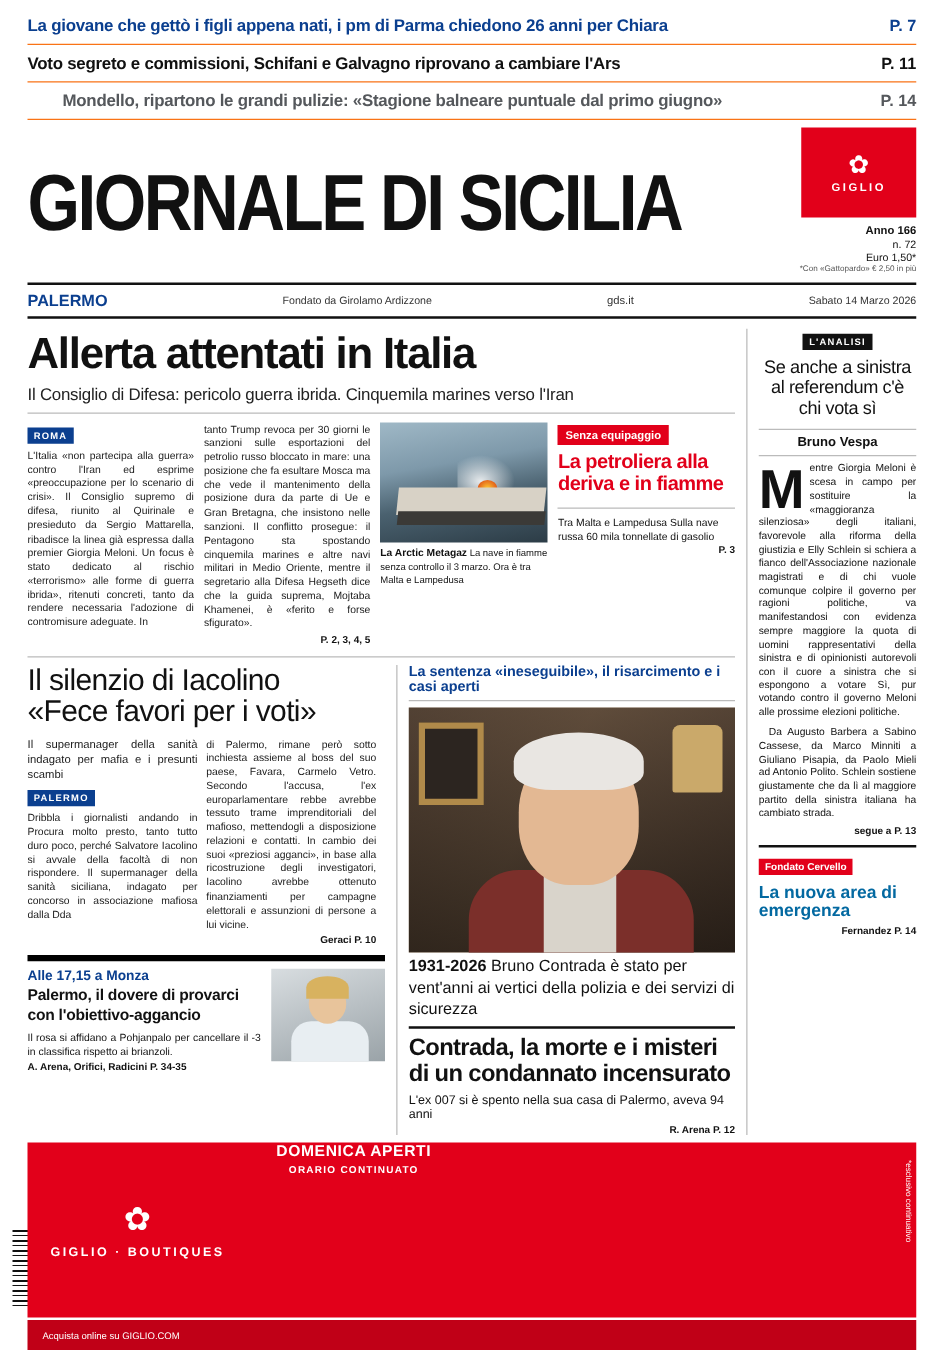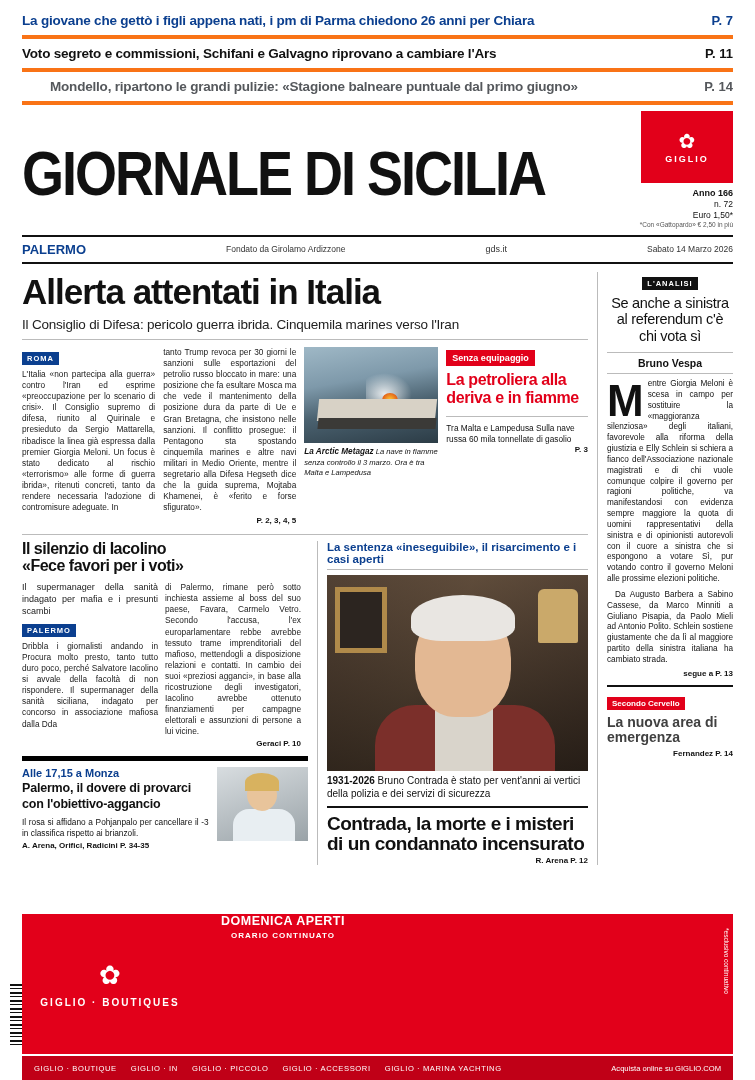--- a/index.html
+++ b/index.html
@@ -10,21 +10,21 @@
     font-family:"Liberation Sans", sans-serif;
     color:#111;
     overflow:hidden;
   }
   .page { width:755px; height:1080px; position:relative; background:#fff; }
 
   
   .teasers { padding:6px 22px 2px 22px; }
   .teaser {
     display:flex; align-items:baseline; justify-content:space-between;
-    border-bottom:4px solid #f97316;
+    border-bottom:1px solid #f97316;
     padding:7px 0 7px 0;
   }
   .teaser:first-child { border-top:none; }
   .teaser-text { font-size:13.5px; font-weight:bold; letter-spacing:-0.2px; }
   .teaser-page { font-size:13px; font-weight:bold; white-space:nowrap; padding-left:10px; }
   .t-blue .teaser-text, .t-blue .teaser-page { color:#0b3f8f; }
   .t-black .teaser-text { color:#111; }
   .t-black .teaser-page { color:#111; }
   .t-gray .teaser-text { color:#55585c;padding-left:28px; }
   .t-gray .teaser-page { color:#55585c; }
@@ -86,21 +86,21 @@
   .lead-block { display:flex; margin-top:7px; }
   .lead-col { width:149px; padding-right:8px; }
   .kicker {
     display:inline-block; background:#0b3f8f; color:#fff; font-size:7.5px;
     font-weight:bold; letter-spacing:1px; padding:2px 5px; margin-bottom:4px;
   }
   .body-text { font-size:8.3px; line-height:1.33; text-align:justify; color:#1a1a1a; }
   .refs { font-size:8px; font-weight:bold; text-align:right; margin-top:3px; }
 
   
-  .ship-col { width:150px; padding-right:8px;font-style:italic; }
+  .ship-col { width:150px; padding-right:8px; }
   .ship-photo {
     width:100%; height:96px;
     background:linear-gradient(170deg,#9fb8c6 0%, #7e99aa 35%, #4a616f 62%, #2c3c46 100%);
     position:relative; overflow:hidden;
   }
   .ship-hull { position:absolute; left:14px; bottom:22px; width:118px; height:22px; background:#d8d2c6; transform:skewX(-6deg); }
   .ship-dark { position:absolute; left:14px; bottom:14px; width:118px; height:11px; background:#3b3a37; transform:skewX(-6deg); }
   .ship-smoke { position:absolute; left:62px; bottom:40px; width:46px; height:30px; background:radial-gradient(ellipse at 40% 70%, rgba(255,255,255,.85), rgba(255,255,255,0) 70%); }
   .ship-fire { position:absolute; left:78px; bottom:36px; width:16px; height:14px; background:radial-gradient(circle,#ffcc33,#e2601a 70%, rgba(226,96,26,0)); border-radius:50%; }
   .cap { font-size:7.6px; line-height:1.3; margin-top:4px; }
@@ -110,40 +110,40 @@
   .redbox { width:150px; }
   .red-label { background:#e2001a; color:#fff; font-size:9px; font-weight:bold; padding:3px 6px; display:inline-block; }
   .red-head { color:#e2001a; font-size:16px; font-weight:bold; line-height:1.08; letter-spacing:-0.4px; margin-top:5px; }
   .red-sub { font-size:8.3px; line-height:1.35; margin-top:10px; border-top:1px solid #bbb; padding-top:6px;}
   .red-ref { font-size:8px; font-weight:bold; text-align:right; }
 
   
   .band { display:flex; margin-top:9px; border-top:1px solid #bbb; padding-top:6px; }
   .band-left { width:296px; padding-right:9px; border-right:1px solid #bbb; }
   .band-right { width:270px; padding-left:9px; }
-  .h2 { font-size:16px; font-weight:bold; line-height:1.05; letter-spacing:-0.5px; }
+  .h2 { font-size:24px; font-weight:normal; line-height:1.05; letter-spacing:-0.5px; }
   .h2 .q { display:block; }
   .two-col { display:flex; margin-top:8px; }
   .two-col .c { width:50%; padding-right:7px; }
   .geraci { font-size:8px; font-weight:bold; text-align:right; margin-top:2px; }
 
   .band-right .hdr { font-size:11.5px; font-weight:bold; color:#0b3f8f; border-bottom:1px solid #bbb; padding-bottom:4px; }
   .portrait {
     margin-top:5px; width:100%; height:196px; position:relative; overflow:hidden;
     background:linear-gradient(120deg,#6d5a48 0%, #8a7258 40%, #5b4a3c 100%);
   }
   .p-wall { position:absolute; inset:0; background:
      linear-gradient(180deg, rgba(60,45,35,.55), rgba(20,14,10,.75)); }
   .p-face { position:absolute; left:88px; top:30px; width:96px; height:112px; background:#e3b893; border-radius:48% 48% 42% 42%; }
   .p-hair { position:absolute; left:84px; top:20px; width:104px; height:46px; background:#e9e6e2; border-radius:50% 50% 30% 30%; }
   .p-body { position:absolute; left:48px; top:130px; width:180px; height:70px; background:#7b2f2a; border-radius:40px 40px 0 0; }
   .p-shirt { position:absolute; left:108px; top:134px; width:58px; height:64px; background:#d9d4cb; }
   .p-frame { position:absolute; left:8px; top:12px; width:52px; height:66px; border:5px solid #b08a4a; background:#2c2520; }
   .p-lamp { position:absolute; right:10px; top:14px; width:40px; height:54px; background:#caa96a; border-radius:6px 6px 2px 2px; }
-  .portrait-cap { font-size:10px; line-height:1.3; margin-top:3px; }
+  .portrait-cap { font-size:13px; line-height:1.3; margin-top:3px; }
   .portrait-cap b { color:#111; }
   .h3 { font-size:19px; font-weight:bold; line-height:1.07; letter-spacing:-0.5px; margin-top:6px; border-top:2px solid #111; padding-top:6px;}
   .h3-sub { font-size:10px; margin-top:5px; }
   .h3-ref { font-size:8px; font-weight:bold; text-align:right; margin-top:2px; }
 
   
   .sport { margin-top:8px; border-top:5px solid #000000; padding-top:6px; display:flex; }
   .sport-txt { width:196px; padding-right:8px; }
   .sport .blue { color:#0b3f8f; font-weight:bold; font-size:11px; }
   .sport .hh { font-size:12.5px; font-weight:bold; line-height:1.12; margin-top:2px; letter-spacing:-0.2px; }
@@ -156,21 +156,21 @@
 
   
   .rail-label { background:#111; color:#fff; font-size:7.5px; font-weight:bold; letter-spacing:1px; padding:2px 5px; display:inline-block; }
   .rail-head { font-size:14.5px; line-height:1.14; margin-top:5px; text-align:center; letter-spacing:-0.3px; }
   .rail-author { font-size:10.5px; font-weight:bold; text-align:center; margin-top:8px; border-top:1px solid #bbb; border-bottom:1px solid #bbb; padding:4px 0; }
   .dropcap { font-size:44px; font-weight:bold; line-height:0.85; float:left; margin:3px 4px 0 0; }
   .rail-body { font-size:8.2px; line-height:1.32; text-align:justify; margin-top:5px; }
   .rail-cont { font-size:8px; font-weight:bold; text-align:right; margin-top:3px; }
   .rail-box { border-top:2px solid #111; margin-top:7px; padding-top:5px; }
   .rail-kicker { background:#e2001a; color:#fff; font-size:8px; font-weight:bold; padding:2px 5px; display:inline-block; }
-  .rail-box-head { color:#404040; font-size:14px; font-weight:bold; line-height:1.1; margin-top:5px; }
+  .rail-box-head { color:#0369a1; font-size:14px; font-weight:bold; line-height:1.1; margin-top:5px; }
   .rail-box-ref { font-size:8px; font-weight:bold; text-align:right; margin-top:4px; }
 
   
   .ad { position:absolute; left:22px; right:22px; bottom:26px; height:140px; background:#e2001a; color:#fff; display:flex; }
   .ad-left { width:176px; display:flex; align-items:center; justify-content:center; flex-direction:column; gap:6px; }
   .ad-mark { font-size:26px; }
   .ad-brand { font-size:10px; letter-spacing:2px; font-weight:bold; }
   .ad-mid { flex:1; display:flex; flex-direction:column; align-items:center; justify-content:center; }
   .ad-t1 { font-size:23px; font-weight:bold; letter-spacing:1px; }
   .ad-t2 { font-size:15.5px; font-weight:bold; margin-top:4px; letter-spacing:.3px;}
@@ -308,39 +308,40 @@
             <div class="p-shirt"></div>
             <div class="p-face"></div>
             <div class="p-hair"></div>
           </div>
           <div class="portrait-cap">
             <b>1931-2026</b>
             <span>Bruno Contrada è stato per vent'anni ai vertici della polizia e dei servizi di sicurezza</span>
           </div>
           <div class="h3">Contrada, la morte e i misteri</div>
           <div class="h3" style="border-top:none; padding-top:0; margin-top:0;">di un condannato incensurato</div>
+          <div class="h3-sub">L'ex 007 si è spento nella sua casa di Palermo, aveva 94 anni</div>
           <div class="h3-ref">R. Arena P. 12</div>
         </div>
       </div>
     </div>
 
     <div class="rail">
       <div style="text-align:center;">
         <span class="rail-label">L'ANALISI</span>
       </div>
       <div class="rail-head">Se anche a sinistra al referendum c'è chi vota sì</div>
       <div class="rail-author">Bruno Vespa</div>
       <div class="rail-body">
         <span class="dropcap">M</span><span>entre Giorgia Meloni è scesa in campo per sostituire la «maggioranza silenziosa» degli italiani, favorevole alla riforma della giustizia e Elly Schlein si schiera a fianco dell'Associazione nazionale magistrati e di chi vuole comunque colpire il governo per ragioni politiche, va manifestandosi con evidenza sempre maggiore la quota di uomini rappresentativi della sinistra e di opinionisti autorevoli con il cuore a sinistra che si espongono a votare Sì, pur votando contro il governo Meloni alle prossime elezioni politiche.</span>
       </div>
       <div class="rail-body" style="text-indent:8px;">Da Augusto Barbera a Sabino Cassese, da Marco Minniti a Giuliano Pisapia, da Paolo Mieli ad Antonio Polito. Schlein sostiene giustamente che da lì al maggiore partito della sinistra italiana ha cambiato strada.</div>
       <div class="rail-cont">segue a P. 13</div>
 
       <div class="rail-box">
-        <span class="rail-kicker">Secondo Cervello</span>
+        <span class="rail-kicker">Fondato Cervello</span>
         <div class="rail-box-head">La nuova area di emergenza</div>
         <div class="rail-box-ref">Fernandez  P. 14</div>
       </div>
     </div>
   </div>
 
   <div class="barcode"></div>
 
   <div class="ad">
     <div class="ad-left">
@@ -348,23 +349,16 @@
       <div class="ad-brand">GIGLIO · BOUTIQUES</div>
     </div>
     <div class="ad-right">
       <div class="ad-r1">DOMENICA APERTI</div>
       <div class="ad-r2">ORARIO CONTINUATO</div>
     </div>
     <div class="ad-vert">*esclusivo continuativo</div>
   </div>
 
   <div class="adbar">
-    <div class="adbar-left">
-      <span>GIGLIO · BOUTIQUE</span>
-      <span>GIGLIO · IN</span>
-      <span>GIGLIO · PICCOLO</span>
-      <span>GIGLIO · ACCESSORI</span>
-      <span>GIGLIO · MARINA YACHTING</span>
-    </div>
     <div class="adbar-right">Acquista online su GIGLIO.COM</div>
   </div>
 
 </div>
 
 </body></html>

